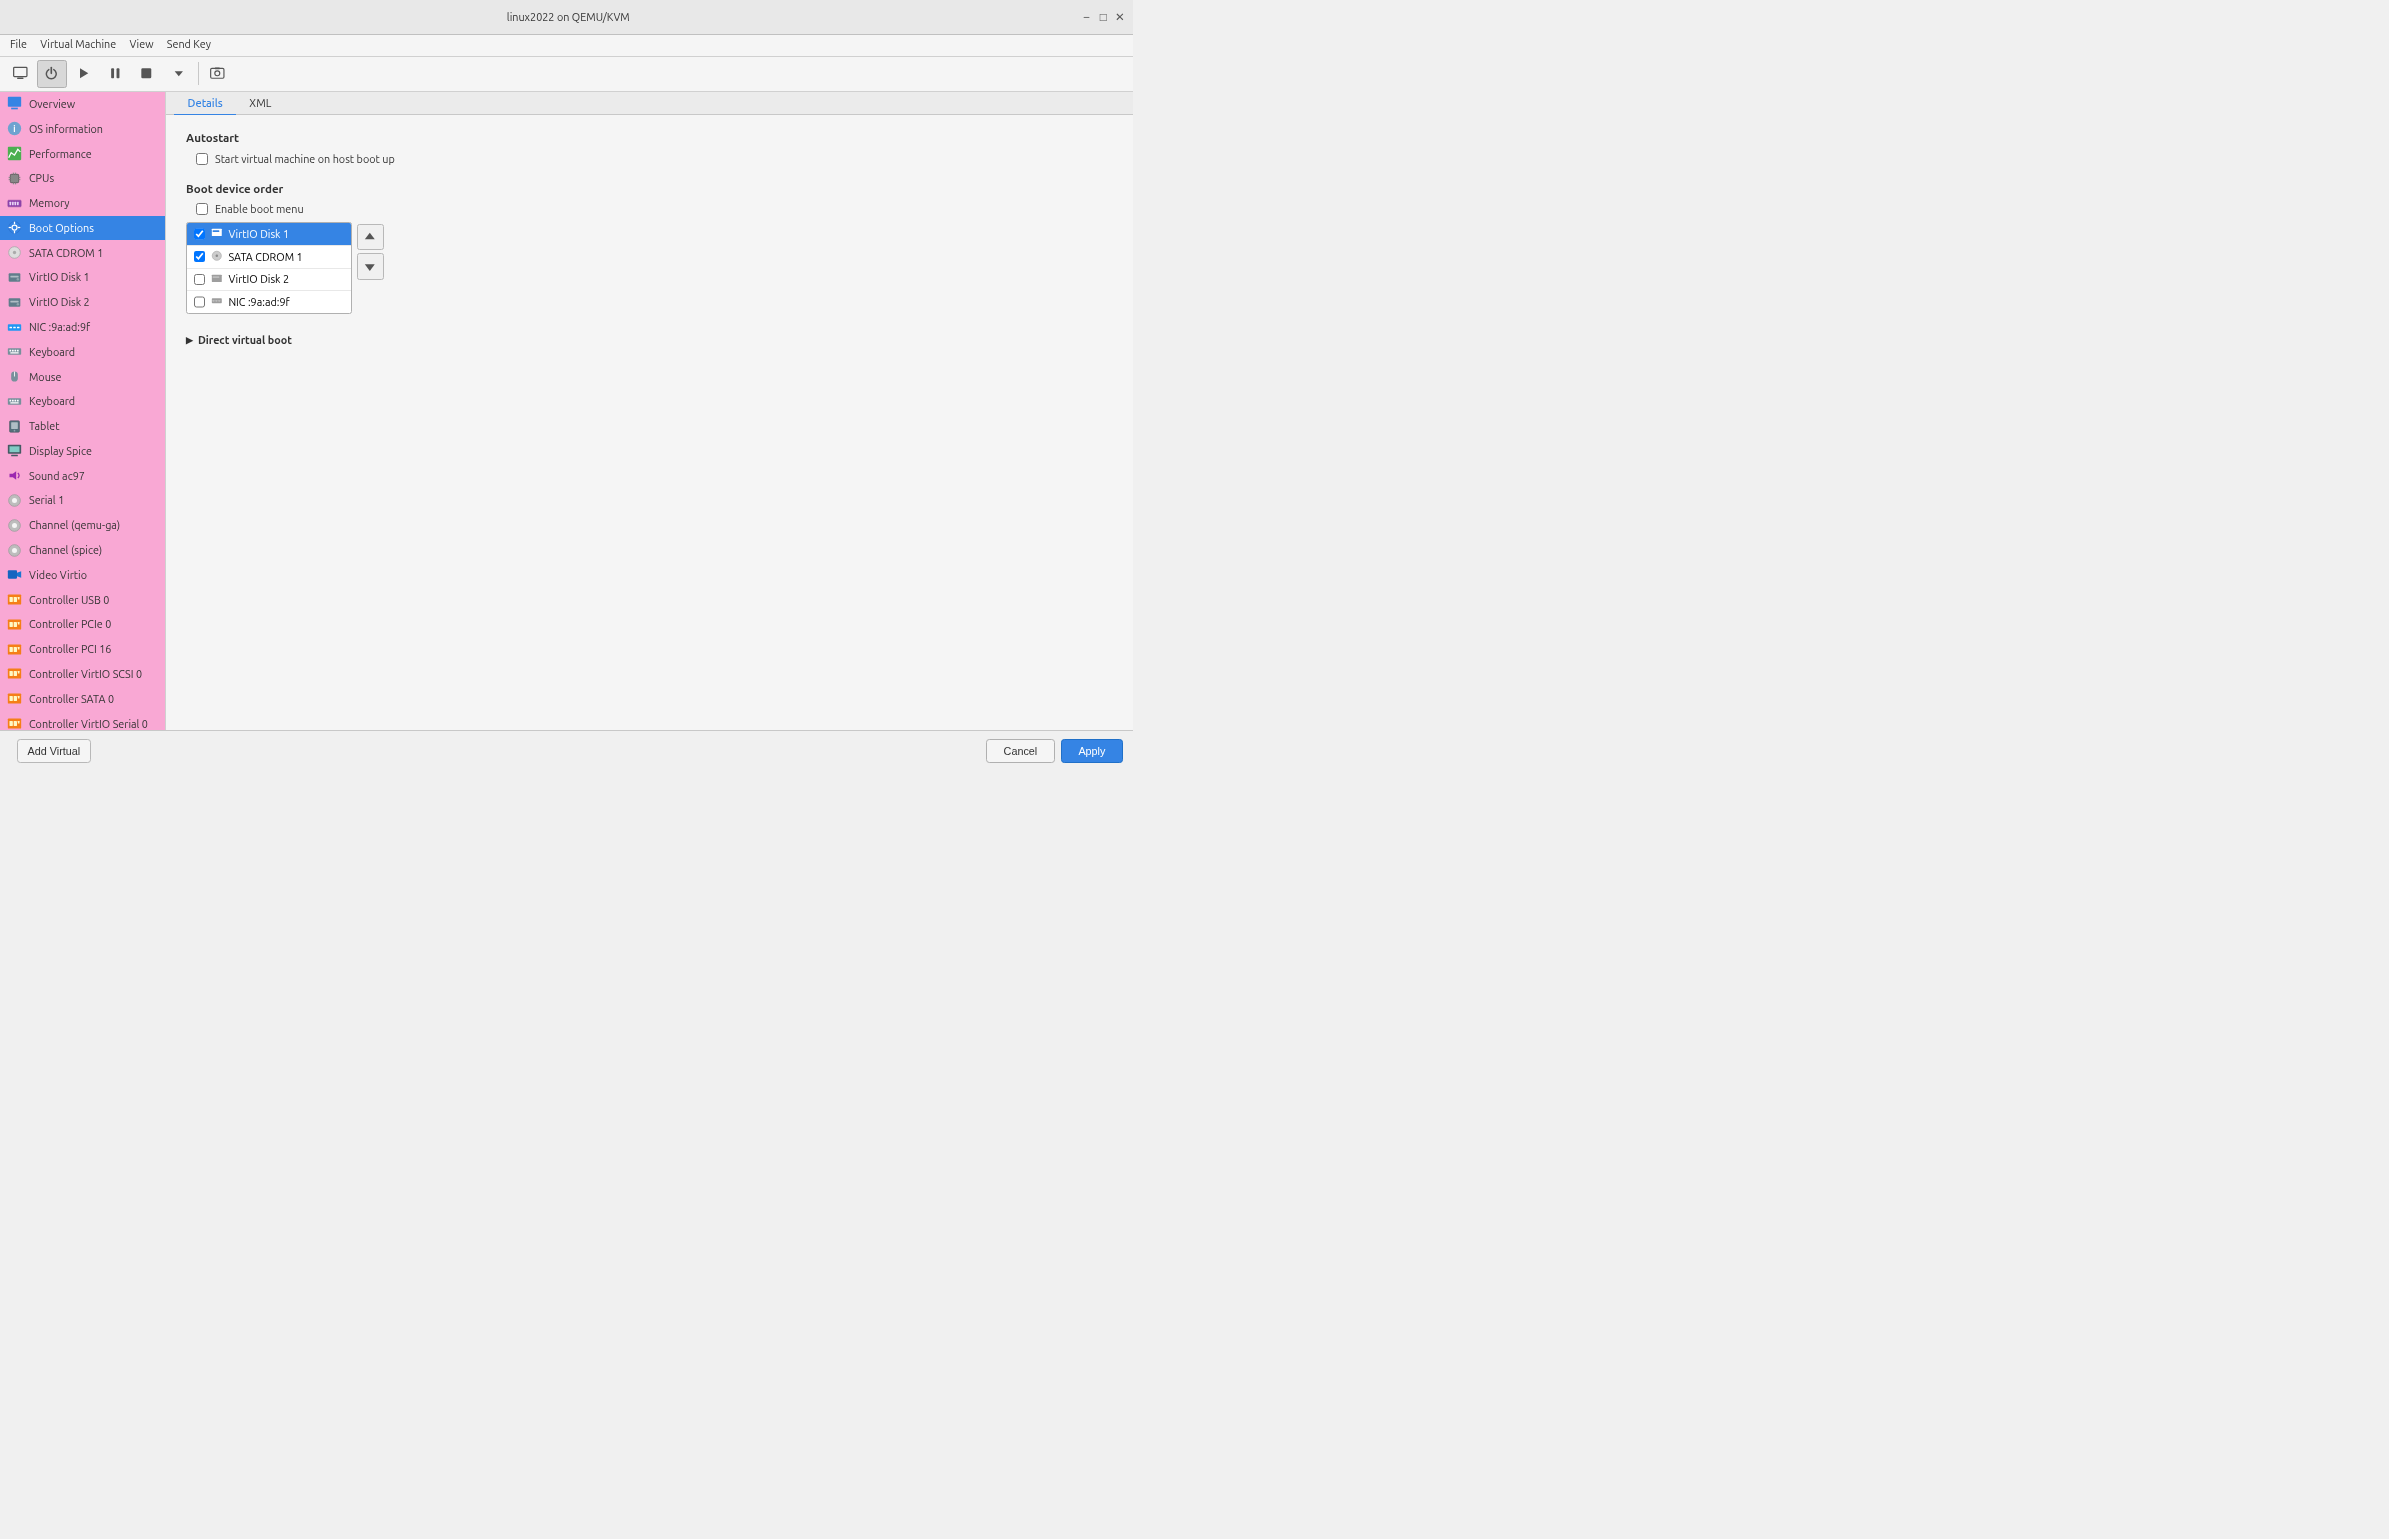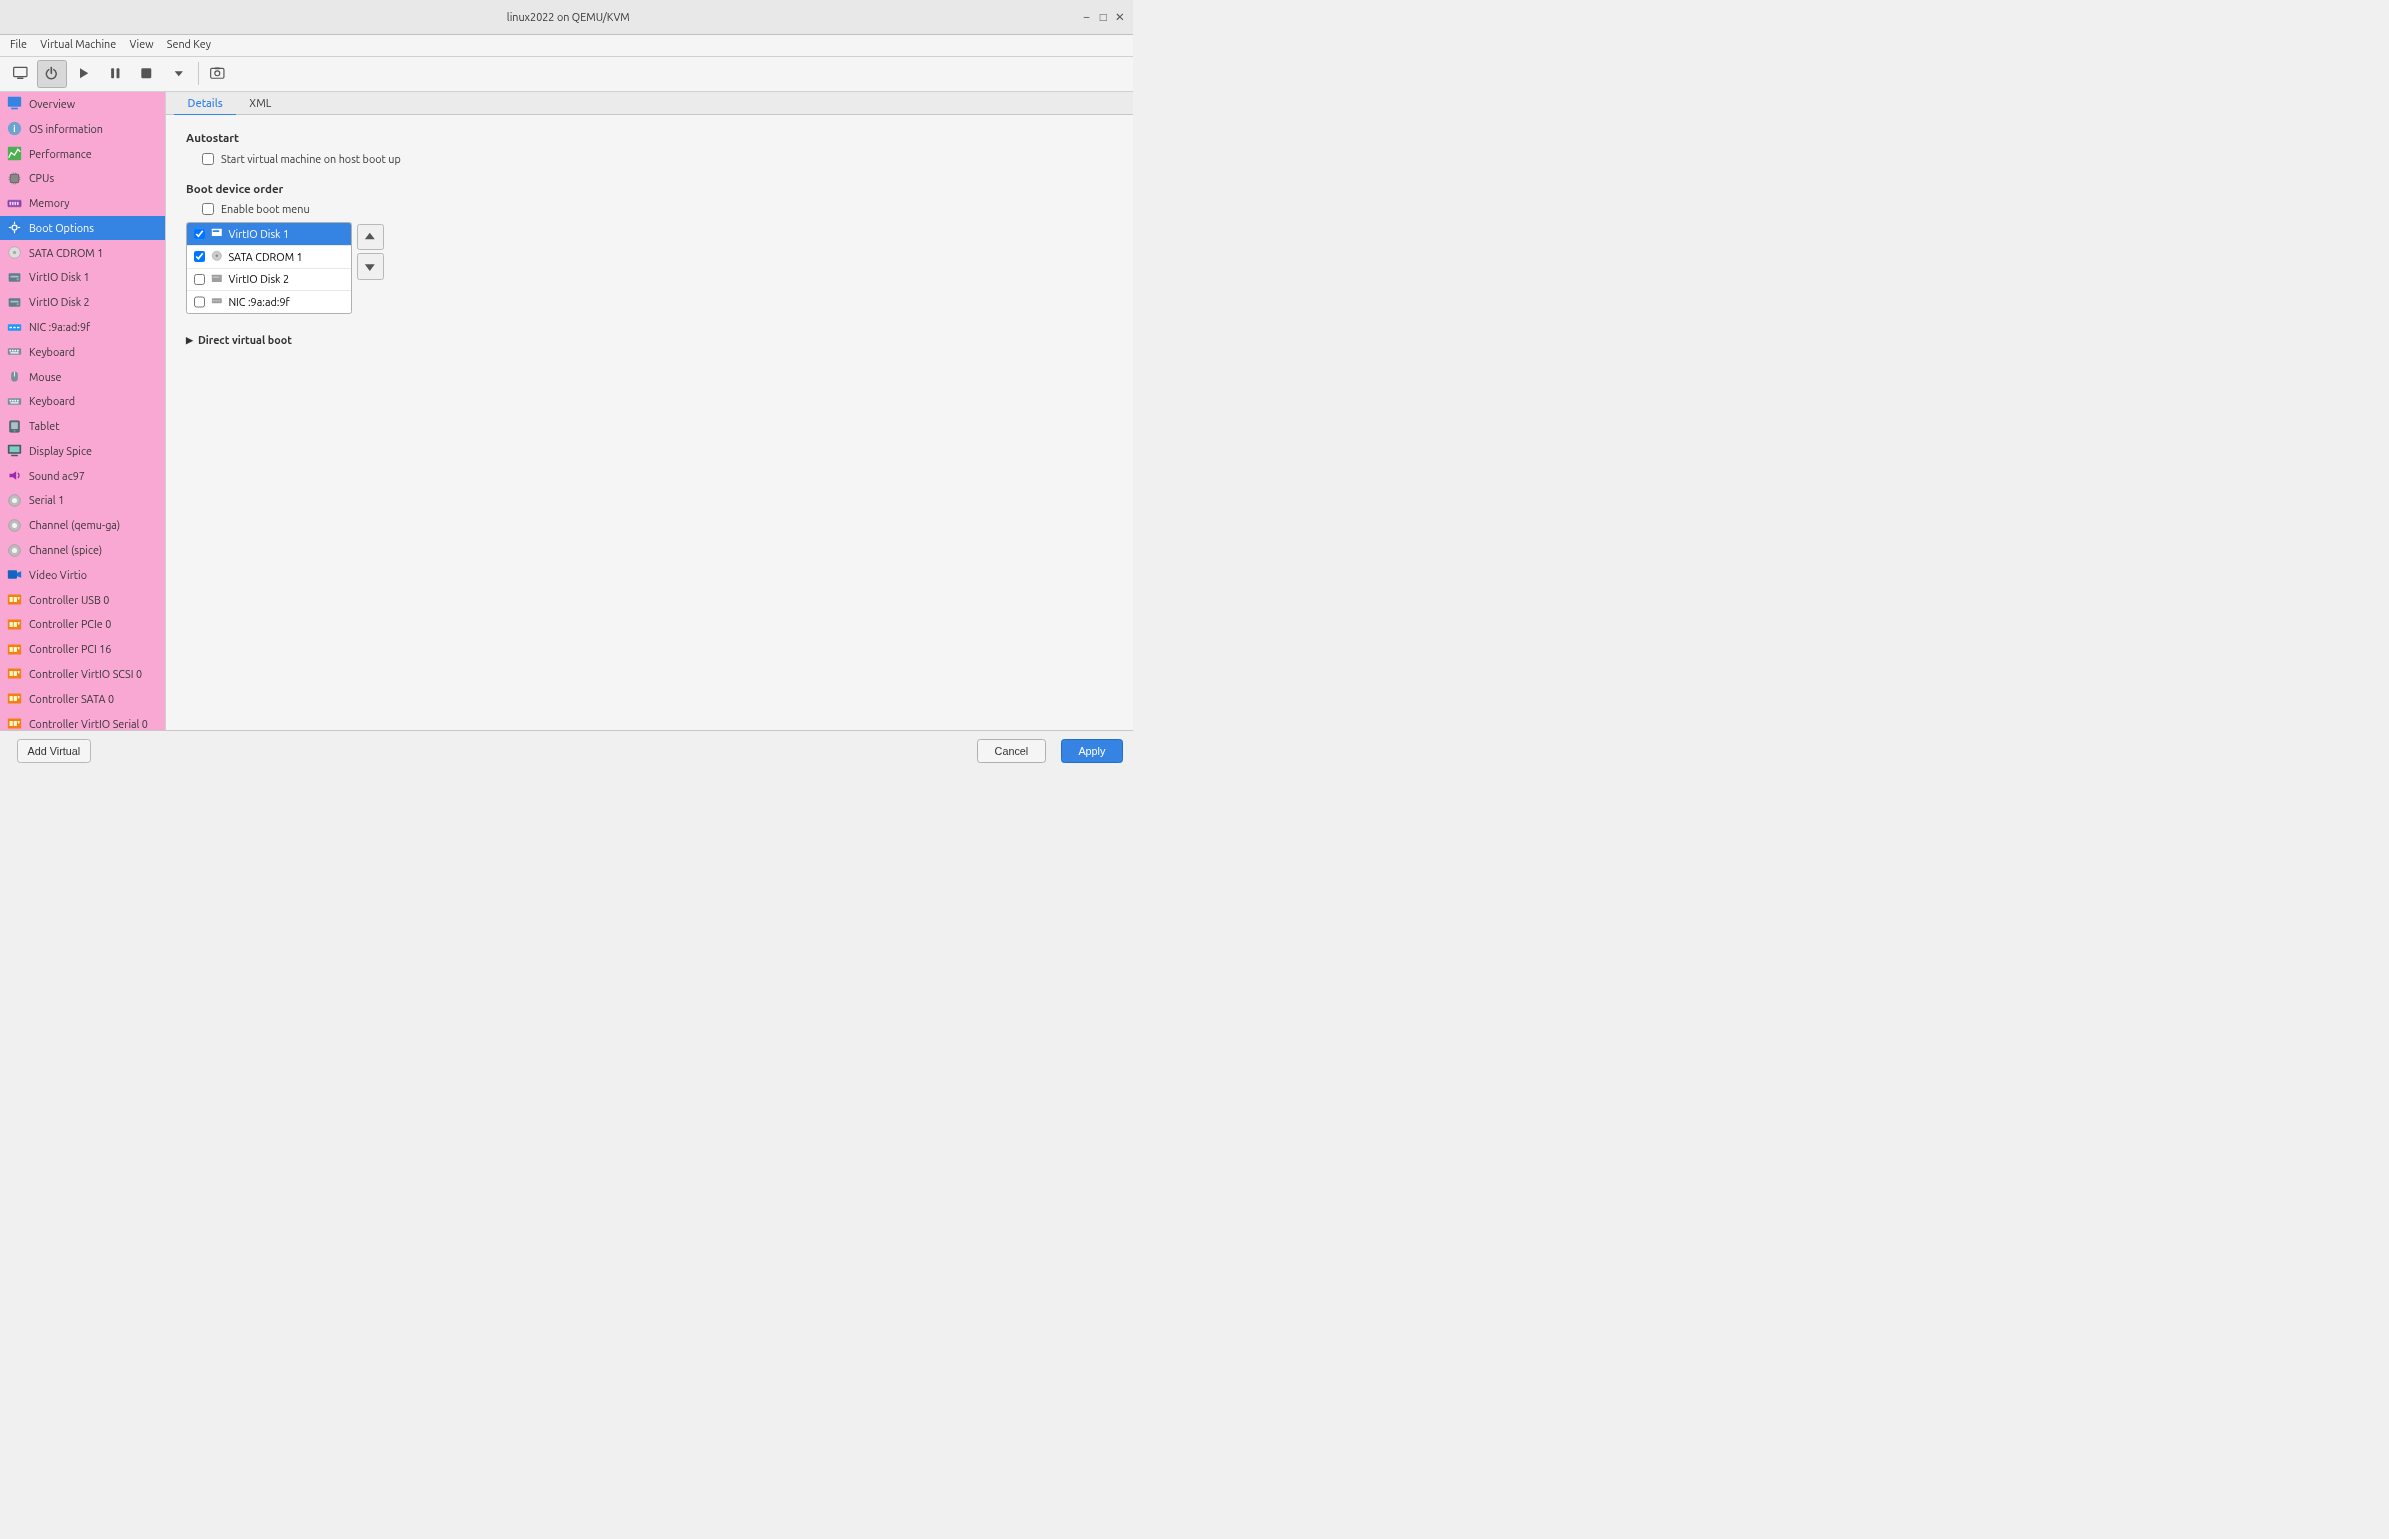--- a/index.html
+++ b/index.html
@@ -182,21 +182,21 @@
       margin-bottom: 8.3px;
     }
     .section-block {
       margin-bottom: 16.6px;
     }
 
     
     .checkbox-row {
       display: flex;
       gap: 6.6px;
-      margin: 5px 16px;
+      margin: 5px 10px;
     }
     .checkbox-row input[type="checkbox"] {
       width: 12.4px;
       height: 12.4px;
       cursor: pointer;
     }
     .checkbox-label {
       font-size: 10.8px;
       color: #333;
     }
@@ -761,18 +761,18 @@
           <span>Direct virtual boot</span>
         </div>
       </div>
     </div>
 
   </div>
 </div>
 
 <div id="bottombar">
   <button class="bottom-btn sidebar-add-btn">Add Virtual</button>
-  <div style="display:flex;gap:15px;">
+  <div style="display:flex;gap:6px;">
     <button class="bottom-btn">Cancel</button>
     <button class="bottom-btn primary">Apply</button>
   </div>
 </div>
 
 
 </body></html>

